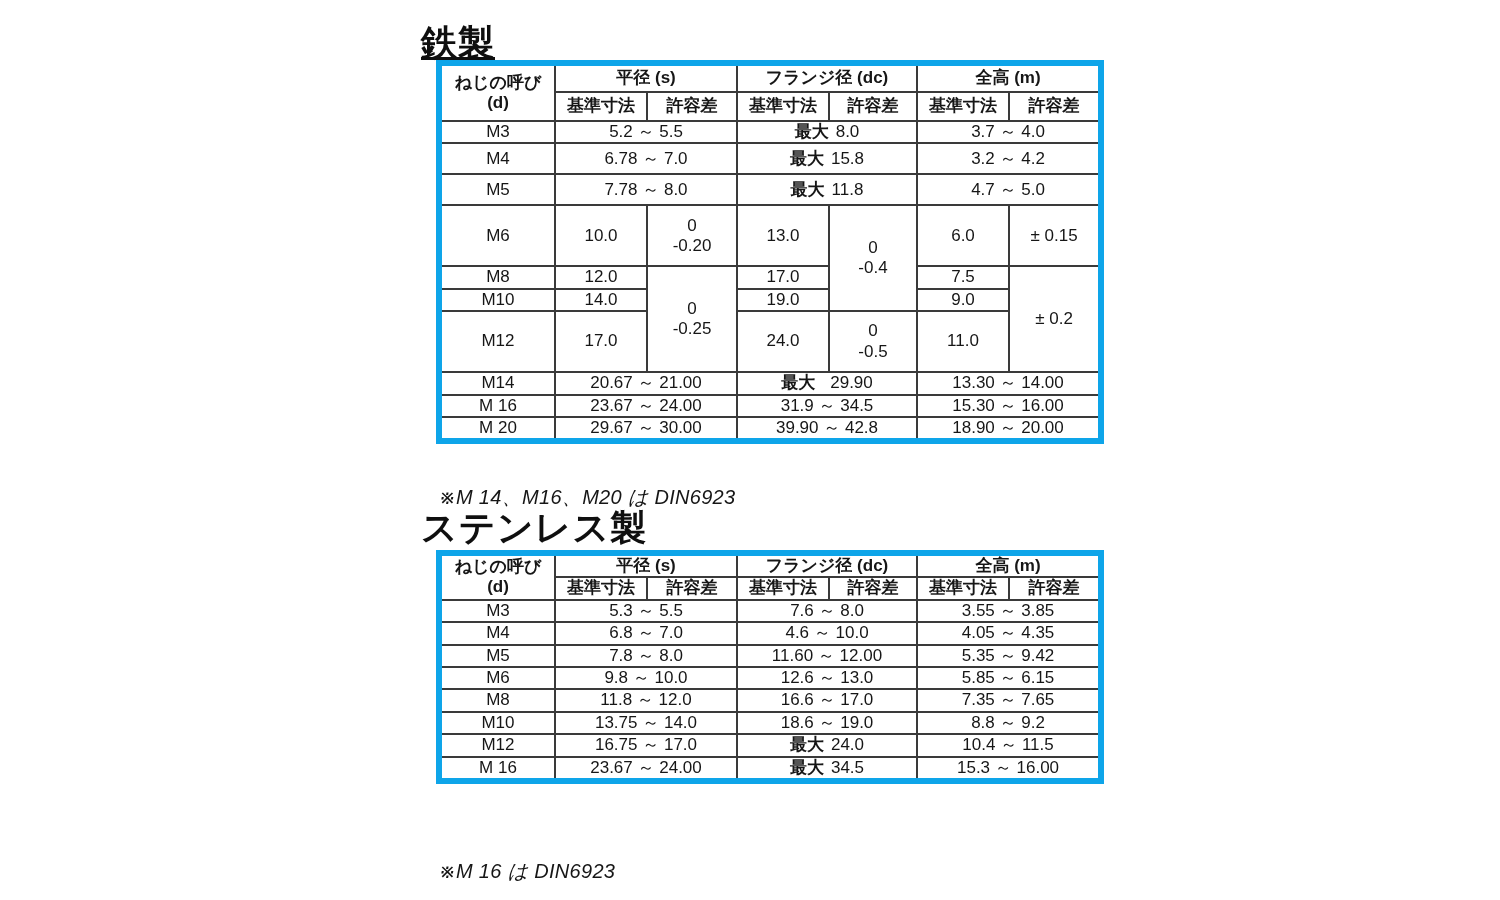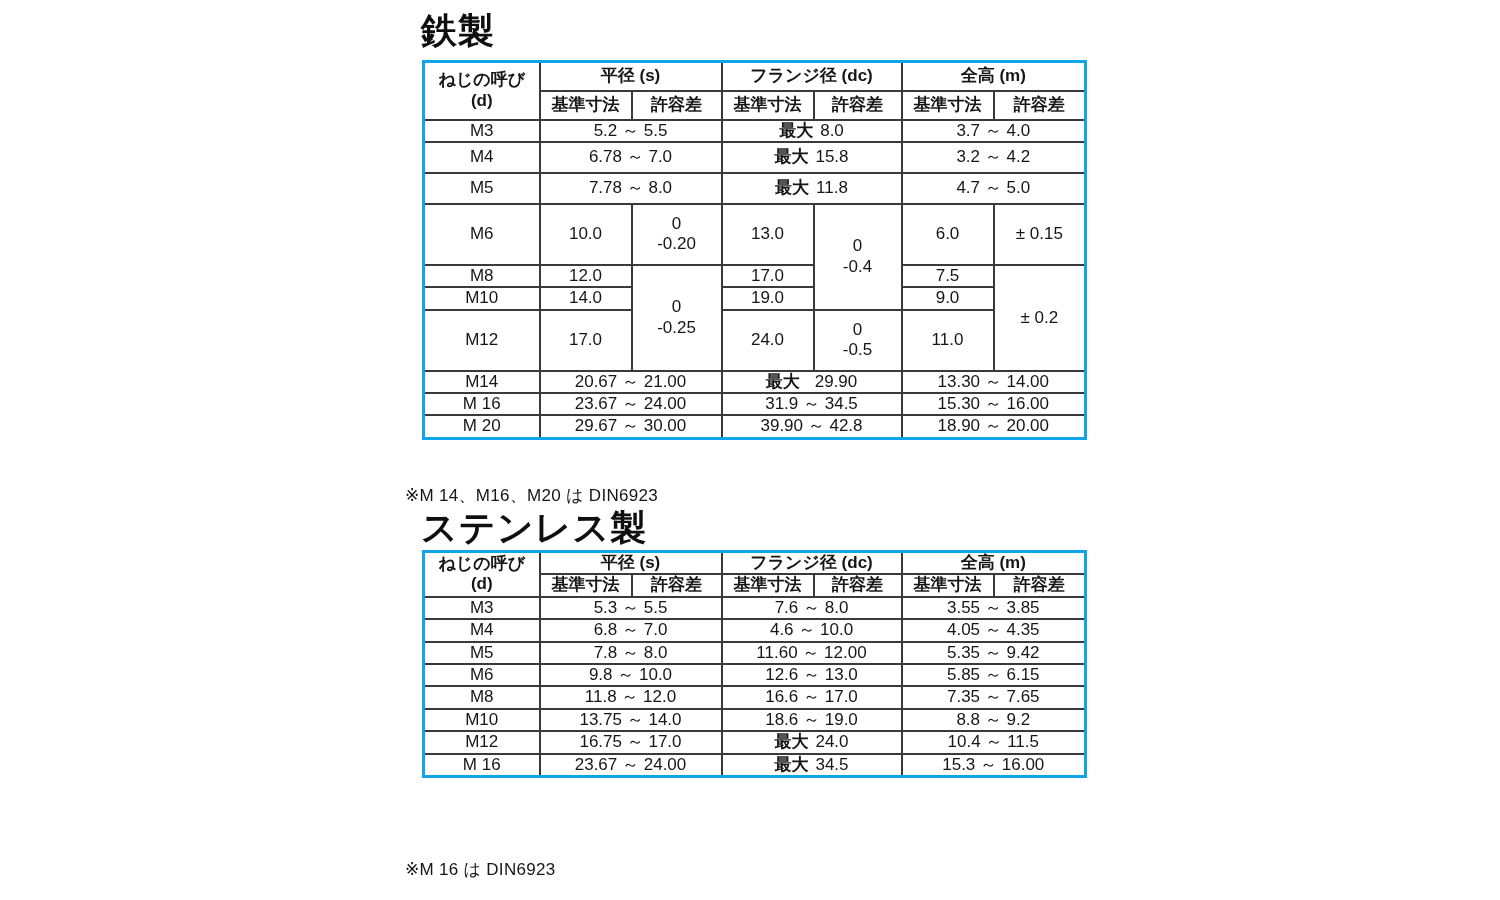--- a/index.html
+++ b/index.html
@@ -8,51 +8,51 @@
     font-family:"Liberation Sans","DejaVu Sans",sans-serif;
     color:#161616;
   }
   .canvas{position:relative;width:1500px;height:900px;background:#ffffff;overflow:hidden;}
   .title{
     position:absolute;left:421px;margin:0;
     font-size:36px;font-weight:900;color:#0f0f0f;
     letter-spacing:1px;line-height:1.1;
   }
   table.spec{
-    position:absolute;left:422px;width:662px;
+    position:absolute;left:436px;width:662px;
     border-collapse:collapse;table-layout:fixed;
-    border:3px solid #0ea5e9;
+    border:6px solid #0ea5e9;
     background:#ffffff;
   }
   table.spec td{
     border:2px solid #3a3a3a;
     text-align:center;vertical-align:middle;
     font-size:17px;line-height:1.2;padding:0 2px;
     color:#161616;
     overflow:hidden;white-space:nowrap;
   }
   tr.r29{height:29px;}
   tr.r30{height:14px;}
   tr.r31{height:31px;}
   tr.r61{height:61px;}
   td.hd{font-weight:bold;font-size:17px;}
   span.max{font-weight:bold;margin-right:7px;}
   span.maxw{font-weight:bold;margin-right:15px;}
   .tol2{line-height:1.2;}
   .note{
-    position:absolute;left:405px;
-    font-size:17px;color:#161616;letter-spacing:0.3px;
+    position:absolute;left:439px;
+    font-size:20px;color:#161616;letter-spacing:0.3px;font-style:italic;
   }
 </style>
 </head>
 <body>
 
 <div class="canvas">
 
-  <h1 class="title" style="top:11px;">鉄製</h1>
+  <h1 class="title" style="top:23px;text-decoration:underline;">鉄製</h1>
 
   <table class="spec" style="top:60px;">
     <colgroup>
       <col style="width:116px">
         <col style="width:92px">
         <col style="width:90px">
       <col style="width:92px">
         <col style="width:88px">
         <col style="width:92px">
         <col style="width:92px">

